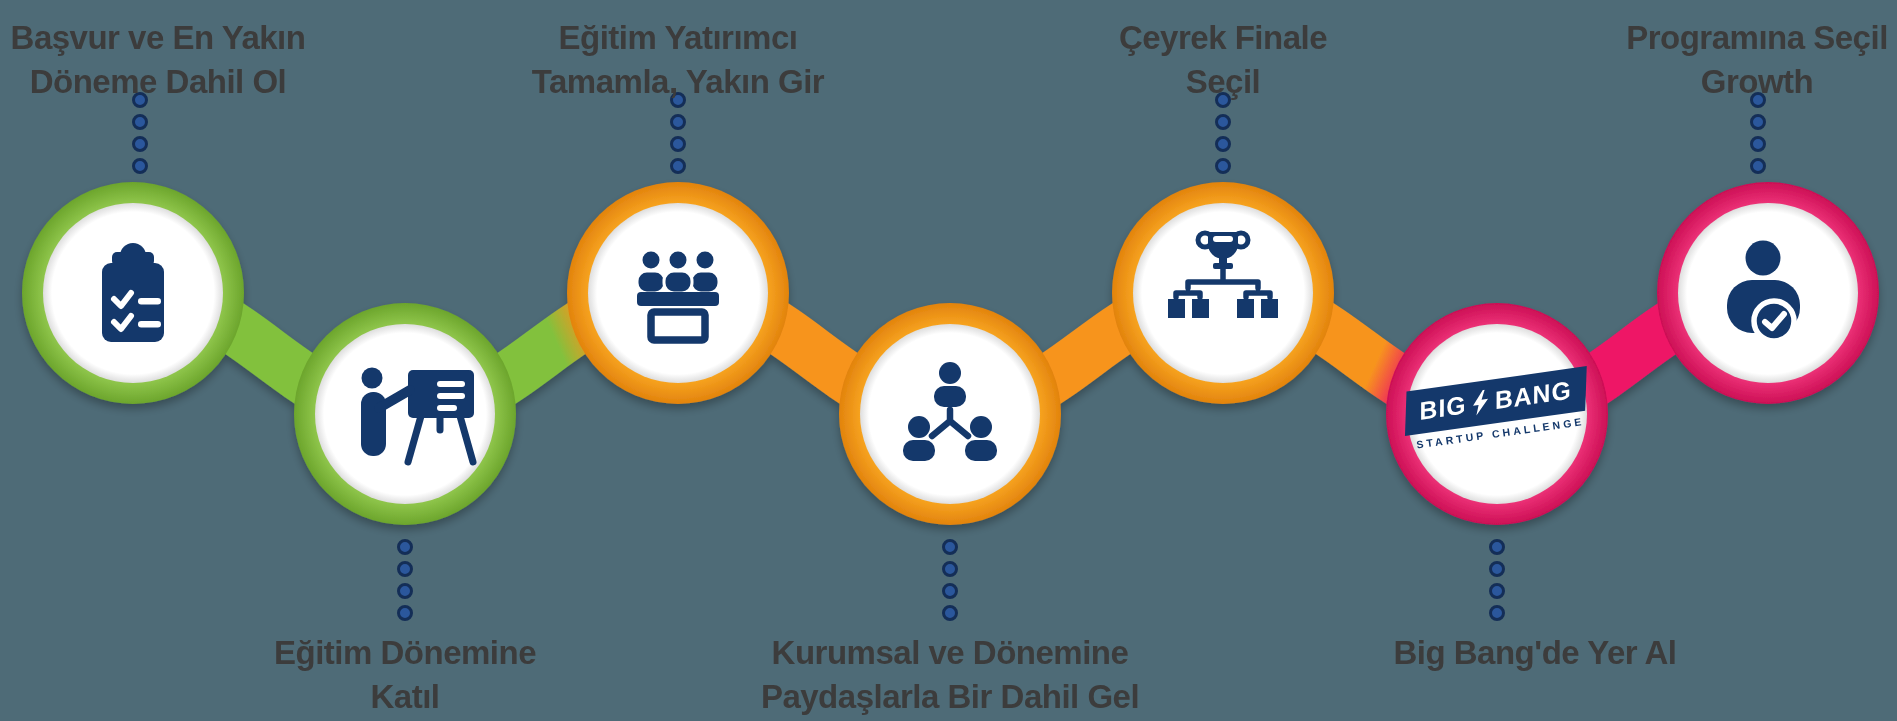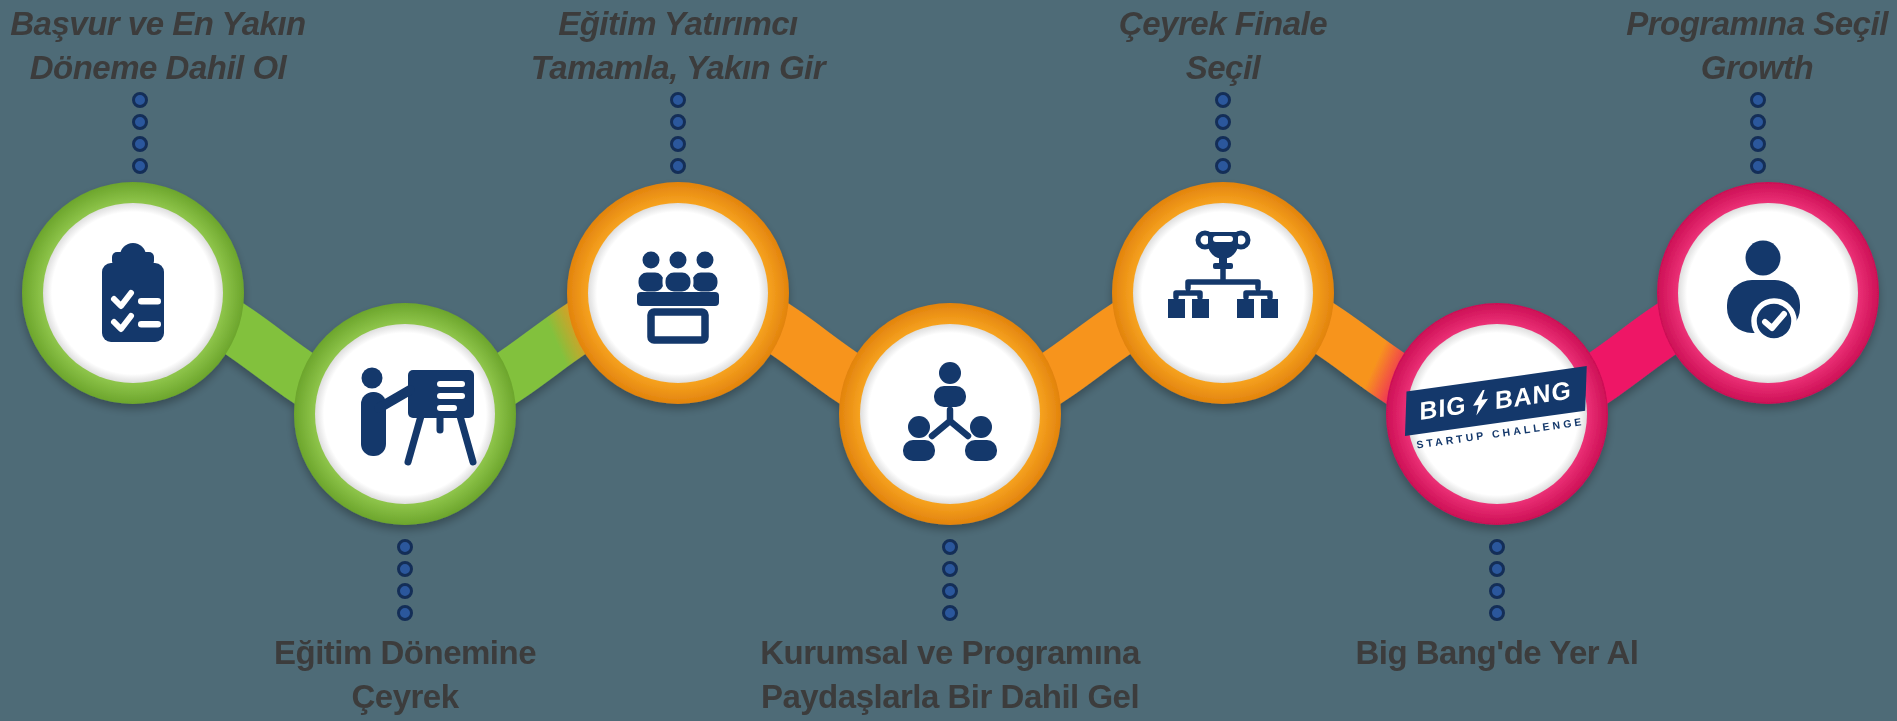--- a/index.html
+++ b/index.html
@@ -18,21 +18,21 @@
   .conn.pink { stroke:var(--pink); }
   .icon { fill:var(--navy); }
   .icon .ln { stroke:var(--navy); fill:none; stroke-linecap:round; stroke-linejoin:round; }
   .icon .wln { stroke:#fff; fill:none; stroke-linecap:round; stroke-linejoin:round; }
   .dot { fill:var(--dot-fill); stroke:var(--dot-stroke); stroke-width:3; }
 
   .label { position:absolute; transform:translateX(-50%); text-align:center;
            color:var(--label-text); font-weight:bold; font-size:33px; line-height:44px;
            letter-spacing:-0.5px; white-space:nowrap; }
   .label .ln { display:block; }
-  .label.top { top:2px;font-style:italic; }
+  .label.top { top:16px; }
   .label.bottom { top:631px; }
 
   .bb { position:absolute; transform:translate(-50%,-50%); }
   .bb-rot { transform:rotate(-8deg); text-align:center; }
   .bb-box { background:var(--navy); transform:skewX(-10deg); display:flex; align-items:center;
             justify-content:center; gap:7px; padding:7px 14px 8px; }
   .bb-word { color:#fff; font-weight:bold; font-size:25px; letter-spacing:1px; transform:skewX(2deg); }
   .bb-bolt { display:block; }
   .bb-sub { color:var(--navy); font-weight:bold; font-size:10.5px; letter-spacing:3.1px;
             margin-top:4px; white-space:nowrap; }
@@ -215,35 +215,35 @@
     <polyline class="wln" stroke-width="6" points="0,26 7,32 19,18"></polyline>
   </g>
 </svg>
 
 <div class="label top" style="left:158px">
   <span class="ln">Başvur ve En Yakın</span>
       <span class="ln">Döneme Dahil Ol</span>
 </div>
 <div class="label bottom" style="left:405px">
   <span class="ln">Eğitim Dönemine</span>
-      <span class="ln">Çeyrek</span>
+      <span class="ln">Katıl</span>
 </div>
 <div class="label top" style="left:678px">
   <span class="ln">Eğitim Yatırımcı</span>
       <span class="ln">Tamamla, Yakın Gir</span>
 </div>
 <div class="label bottom" style="left:950px">
-  <span class="ln">Kurumsal ve Programına</span>
+  <span class="ln">Kurumsal ve Dönemine</span>
       <span class="ln">Paydaşlarla Bir Dahil Gel</span>
 </div>
 <div class="label top" style="left:1223px">
   <span class="ln">Çeyrek Finale</span>
       <span class="ln">Seçil</span>
 </div>
-<div class="label bottom" style="left:1497px">
+<div class="label bottom" style="left:1535px">
   <span class="ln">Big Bang'de Yer Al</span>
 </div>
 <div class="label top" style="left:1757px">
   <span class="ln">Programına Seçil</span>
       <span class="ln">Growth</span>
 </div>
 
 <div class="bb" style="left:1497px; top:409px">
   <div class="bb-rot">
     <div class="bb-box">

